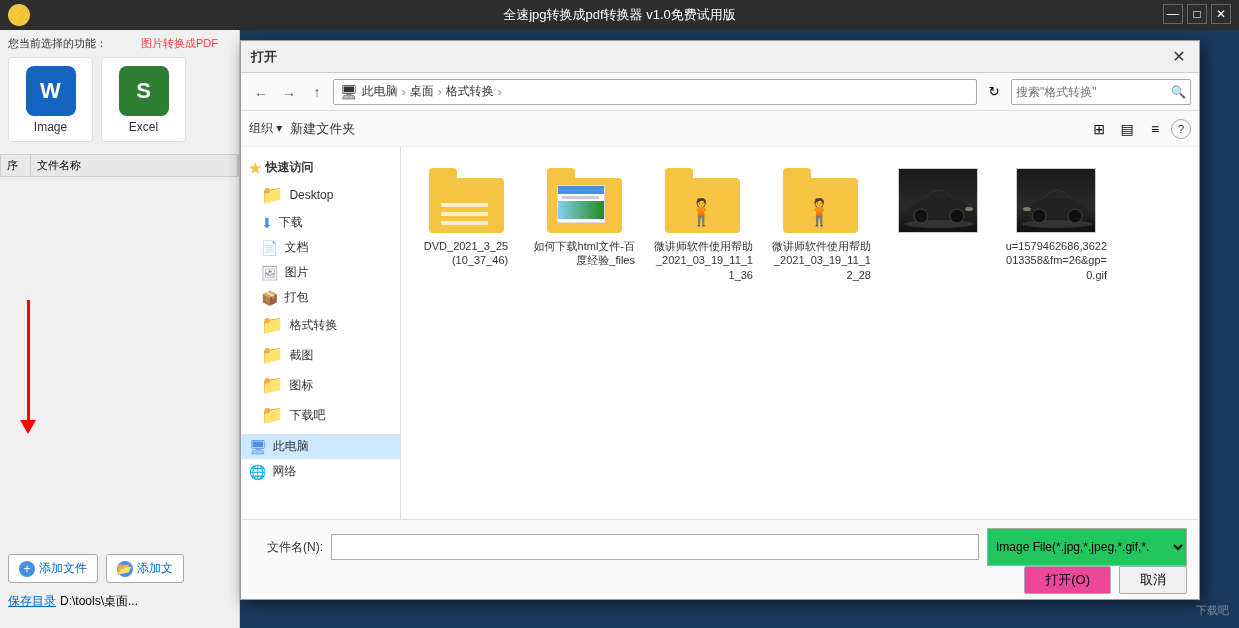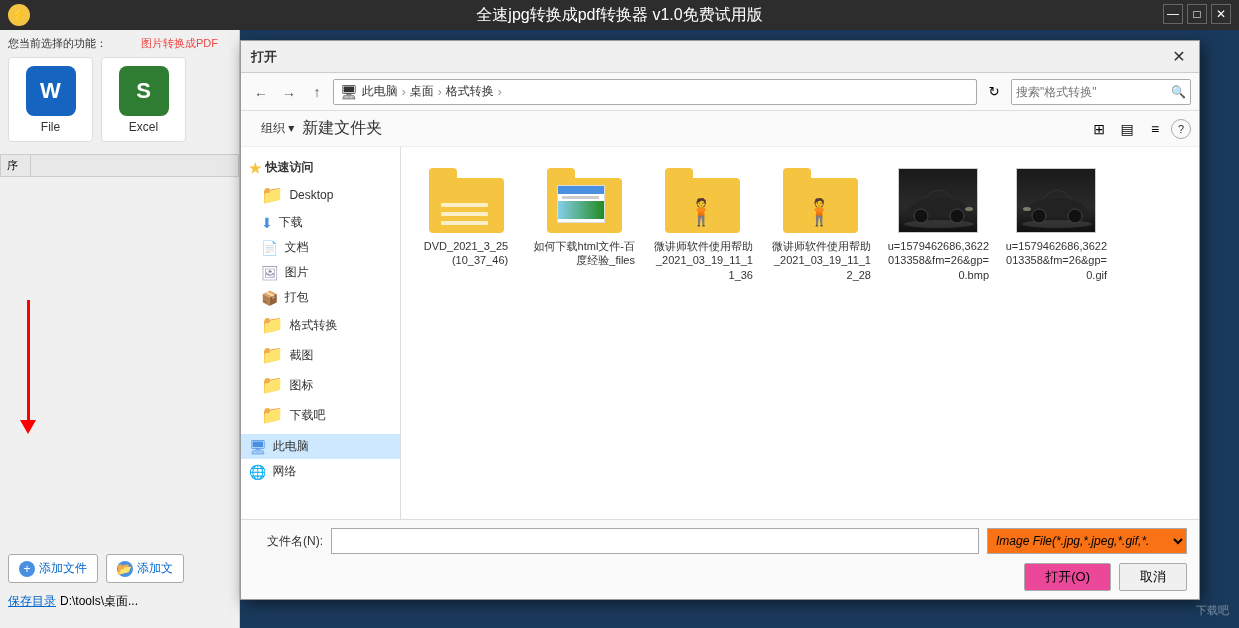--- a/index.html
+++ b/index.html
@@ -261,25 +261,24 @@
 
     .organize-btn {
       font-size: 12px;
       background: none;
       border: none;
       cursor: pointer;
       color: #333;
       display: flex;
       align-items: flex-end;
       gap: 2px;
-      margin-left: 12px;
     }
 
     .new-folder-btn {
-      font-size: 16px;
+      font-size: 13px;
       background: none;
       border: none;
       cursor: pointer;
       color: #333;
     }
 
     .view-buttons {
       margin-left: auto;
       display: flex;
       align-items: center;
@@ -464,27 +463,26 @@
     .filename-input {
       flex: 1;
       height: 26px;
       border: 1px solid #aaa;
       padding: 0 6px;
       font-size: 12px;
       outline: none;
     }
 
     .filetype-select {
-      height: 26px;
+      height: 38px;
       border: 1px solid #aaa;
       padding: 0 4px;
       font-size: 12px;
       width: 200px;
-      background: #f97316;
-      font-style: italic;
+      background: #22c55e;
     }
 
     .footer-buttons {
       display: flex;
       justify-content: flex-end;
       gap: 8px;
     }
 
     .footer-btn {
       height: 28px;
@@ -571,53 +569,54 @@
     }
 
     .folder-with-page .folder-body {
       background: #f5c542;
     }
   </style>
 </head>
 <body>
 
 <div class="app-titlebar">
-  <span style="font-size:16px;color:white;">全速jpg转换成pdf转换器 v1.0免费试用版</span>
+  <span style="font-size:13px;color:white;">全速jpg转换成pdf转换器 v1.0免费试用版</span>
   <div class="title-controls">
     <button class="title-btn">—</button>
     <button class="title-btn">□</button>
     <button class="title-btn">✕</button>
   </div>
 
   <div style="position:absolute;left:8px;top:4px;width:22px;height:22px;background:#f5c542;border-radius:50%;display:flex;align-items:center;justify-content:center;">
     <span style="font-size:12px;color:white;">⚡</span>
   </div>
 </div>
 
 <div class="bg-app" style="top:30px;">
   <div style="padding:6px 8px;font-size:11px;color:#333;">
     <span>您当前选择的功能：</span><span style="color:#e44;padding-left:34px;">图片转换成PDF</span>
   </div>
   <div class="icon-buttons" style="padding:0 8px;">
     <div class="icon-btn">
       <div class="icon-btn-word">
         <span style="color:white;font-size:22px;font-weight:bold;">W</span>
       </div>
-      <span style="font-size:12px;color:#333;">File</span>
+      <span style="font-size:12px;color:#333;">Image</span>
     </div>
     <div class="icon-btn">
       <div class="icon-btn-excel">
         <span style="color:white;font-size:22px;font-weight:bold;">S</span>
       </div>
       <span style="font-size:12px;color:#333;">Excel</span>
     </div>
   </div>
 
   <div class="table-header">
     <div style="width:30px;">序</div>
+    <div style="flex:1;">文件名称</div>
   </div>
 
   <div class="arrow-area">
     <div class="arrow-line"></div>
     <div class="arrow-head"></div>
   </div>
 
   <div class="bottom-buttons" style="bottom:75px;">
     <button class="add-file-btn">
       <div class="plus-circle">
@@ -813,21 +812,20 @@
                   <path d="M25 30 Q32 22 40 21 Q48 22 55 30" fill="none" stroke="#333" stroke-width="1"></path>
 
                   <circle cx="22" cy="47" r="7" fill="#111" stroke="#444" stroke-width="1"></circle>
                   <circle cx="58" cy="47" r="7" fill="#111" stroke="#444" stroke-width="1"></circle>
 
                   <ellipse cx="70" cy="40" rx="4" ry="2" fill="rgba(255,255,200,0.4)"></ellipse>
                 </svg>
               </div>
             </div>
           </div>
-          <div class="file-name">u=1579462686,3622013358&amp;fm=26&amp;gp=0.bmp</div>
         </div>
 
         <div class="file-item">
           <div class="file-thumb">
             <div style="width:80px;height:65px;border:1px solid #ccc;overflow:hidden;background:#111;position:relative;">
               <div style="width:100%;height:100%;background:linear-gradient(180deg,#1a1a1a 0%,#2a2a2a 60%,#111 100%);position:relative;">
                 <svg width="80" height="65" viewBox="0 0 80 65" style="position:absolute;top:0;left:0;">
                   <ellipse cx="40" cy="55" rx="35" ry="4" fill="rgba(200,200,200,0.15)"></ellipse>
                   <path d="M8 42 Q15 32 28 30 Q40 28 52 30 Q65 32 72 42 L72 48 Q40 50 8 48 Z" fill="#222"></path>
                   <path d="M25 30 Q32 22 40 21 Q48 22 55 30" fill="none" stroke="#333" stroke-width="1"></path>

